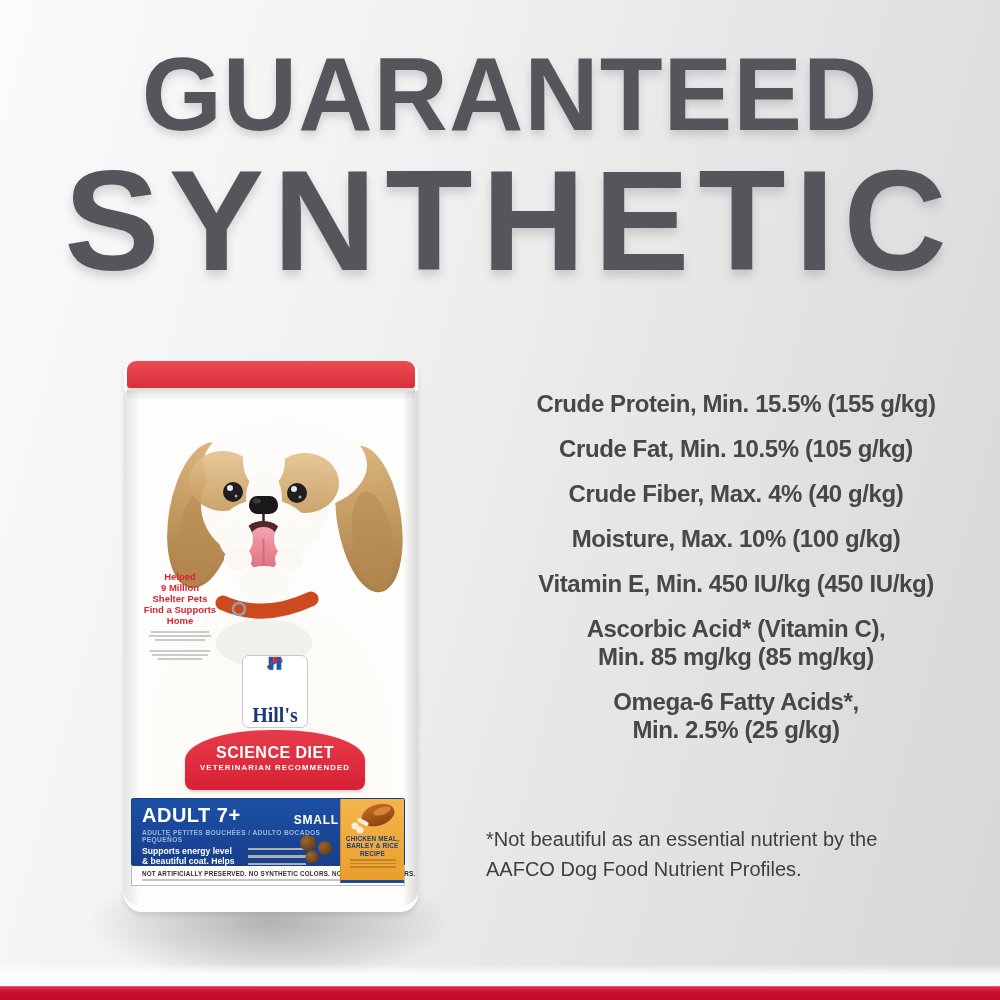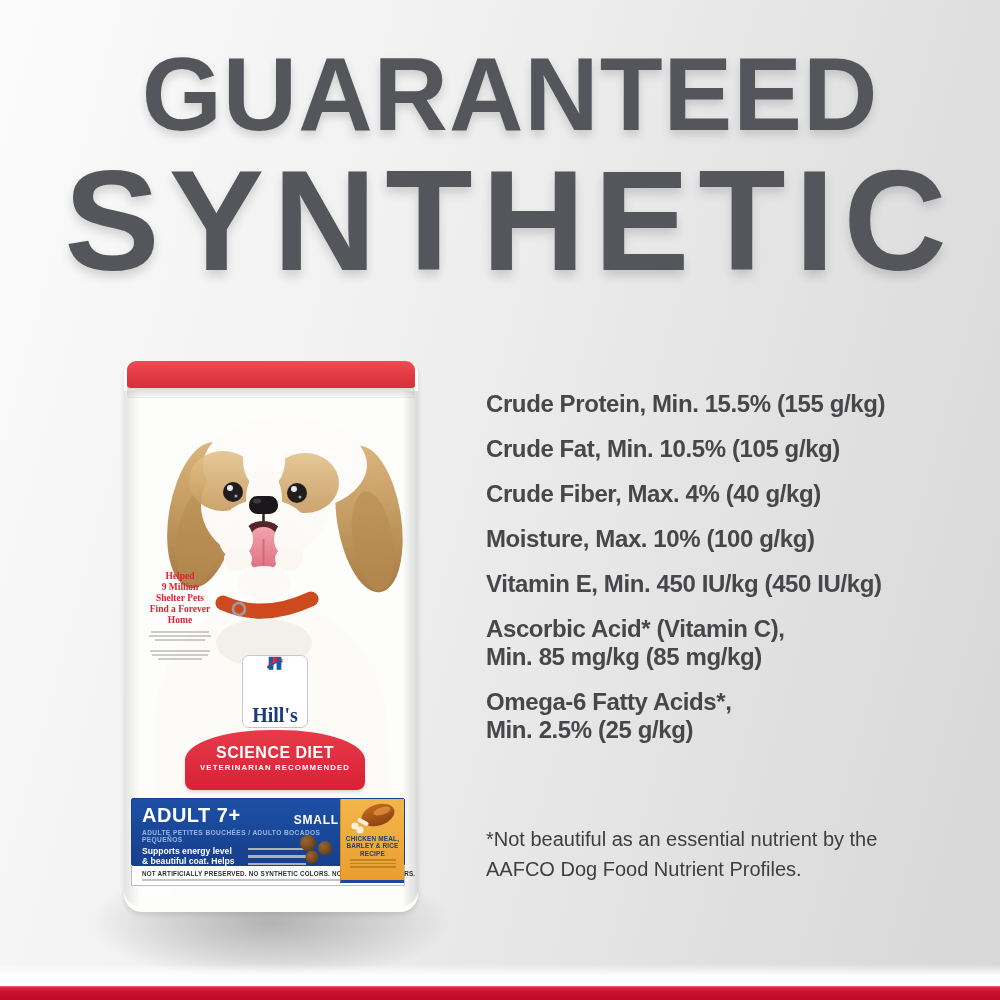--- a/index.html
+++ b/index.html
@@ -7,40 +7,40 @@
     position:relative;width:1000px;height:1000px;overflow:hidden;
     background:linear-gradient(105deg,#fbfbfb 0%,#f1f1f1 35%,#e2e2e3 70%,#d6d6d7 100%);
     font-family:"Liberation Sans",sans-serif;
     padding-left:20px;
   }
   
   .title{position:absolute;top:40px;left:0;width:100%;text-align:center;color:#55565b;font-weight:bold;}
   .title .l1{font-size:103px;line-height:110px;letter-spacing:1px;text-shadow:0 5px 9px rgba(80,80,86,.22);}
   .title .l2{font-size:143px;line-height:125px;letter-spacing:9px;margin-top:8px;text-shadow:0 6px 10px rgba(80,80,86,.22);}
   
-  .analysis{position:absolute;left:486px;top:390px;width:500px;color:#474749;}
+  .analysis{position:absolute;left:486px;top:390px;width:500px;color:#474749;text-align:center;}
   .ga-item{font-weight:bold;font-size:24px;line-height:28px;letter-spacing:-.4px;margin-bottom:17px;}
   .ga-item.offset{margin-top:7px;}
   .footnote{position:absolute;left:486px;top:804px;width:480px;font-size:20px;line-height:30px;color:#3e3e40;}
   
   .bag-shadow{position:absolute;left:92px;top:892px;width:356px;height:88px;
     background:radial-gradient(ellipse at 50% 35%,rgba(40,40,45,.30) 0%,rgba(40,40,45,.12) 45%,rgba(40,40,45,0) 72%);}
   .bag{position:absolute;left:124px;top:361px;width:294px;height:551px;background:#fdfdfc;
     border-radius:12px 12px 18px 18px;box-shadow:0 3px 5px rgba(0,0,0,.10);}
   .bag .gussetL,.bag .gussetR{position:absolute;top:30px;bottom:6px;width:16px;pointer-events:none;}
   .bag .gussetL{left:0;background:linear-gradient(90deg,rgba(0,0,0,.10),rgba(0,0,0,0));border-radius:0 0 0 18px;}
   .bag .gussetR{right:0;background:linear-gradient(270deg,rgba(0,0,0,.14),rgba(0,0,0,0));border-radius:0 0 18px 0;}
   .bag-cap{position:absolute;left:3px;right:3px;top:0;height:27px;border-radius:9px 9px 3px 3px;
     background:linear-gradient(180deg,#ec4d55 0%,#e23a44 55%,#d5303c 100%);}
   .bag-fold{position:absolute;left:3px;right:3px;top:27px;height:9px;
     background:linear-gradient(180deg,#d9d9d9,#f7f7f6);border-bottom:1px solid #ececeb;}
   .dog{position:absolute;left:15px;top:46px;}
   
   .shelter{position:absolute;left:14px;top:210px;width:84px;text-align:center;color:#d92432;
-    font-weight:bold;font-size:9.5px;line-height:11px;font-family:Liberation Serif, serif;}
+    font-weight:bold;font-size:9.5px;line-height:11px;}
   .microbars{margin-top:5px;}
   .microbars .bar{height:2px;background:#b9b9b9;opacity:.75;margin:2px auto;}
   .microbars .gap{height:5px;}
   
   .logo-box{position:absolute;left:118px;top:294px;width:66px;height:73px;background:#fff;
     border:1.5px solid #c9c9cc;border-radius:7px;box-sizing:border-box;display:flex;flex-direction:column;align-items:center;z-index:4;gap:32px;}
   .hills-word{font-family:"Liberation Serif",serif;font-weight:bold;font-size:20px;color:#1a3a7c;margin-top:1px;}
   
   .sd-banner{position:absolute;left:61px;top:369px;width:180px;height:60px;z-index:3;text-align:center;color:#fff;
     background:linear-gradient(180deg,#e63b49,#d82136);
@@ -170,21 +170,21 @@
       <ellipse cx="125" cy="236" rx="48" ry="24" fill="#efede7" opacity=".85"></ellipse>
       <path d="M84,196 Q125,214 172,192" stroke="#cc4a1d" stroke-width="15" fill="none" stroke-linecap="round"></path>
       <circle cx="100" cy="202" r="6" fill="none" stroke="#969da6" stroke-width="2.6"></circle>
       <ellipse cx="125" cy="176" rx="26" ry="17" fill="#fcfaf6"></ellipse>
     </svg>
 
     <div class="shelter">
       <div>Helped</div>
       <div>9 Million</div>
       <div>Shelter Pets</div>
-      <div>Find a Forever</div>
+      <div>Find a Supports</div>
       <div>Home</div>
       <div class="microbars">
         <div class="bar" style="width:58px"></div>
         <div class="bar" style="width:62px"></div>
         <div class="bar" style="width:50px"></div>
         <div class="gap"></div>
         <div class="bar" style="width:60px"></div>
         <div class="bar" style="width:56px"></div>
         <div class="bar" style="width:44px"></div>
       </div>

